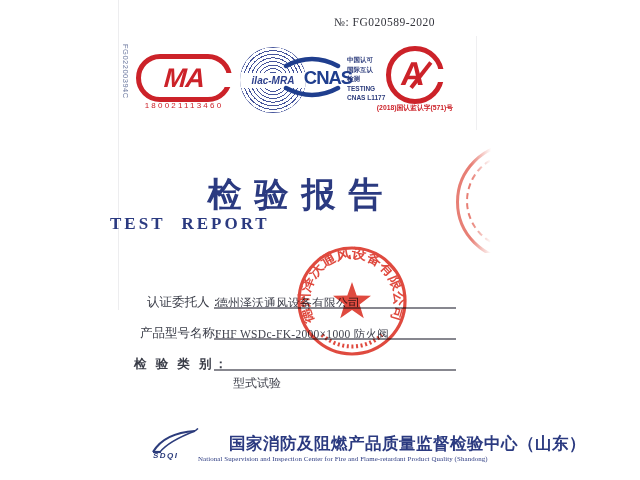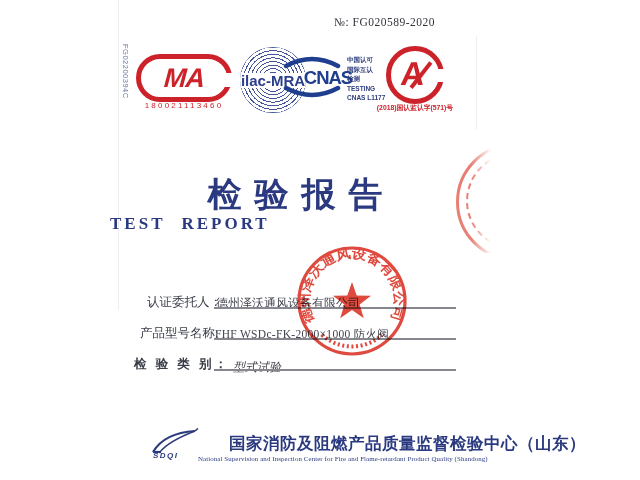--- a/index.html
+++ b/index.html
@@ -22,22 +22,22 @@
   .cma-gap{right:-6px;top:14px;width:9px;height:14px;background:#fff;}
   .cma-letters{font-family:"Liberation Sans",sans-serif;font-weight:bold;font-style:italic;
                font-size:27px;color:#cc2229;letter-spacing:-1px;transform:skewX(-4deg);}
   .cma-number{left:136px;top:101px;width:96px;text-align:center;font-size:8px;color:#cc2229;
               font-family:"Liberation Sans",sans-serif;font-weight:normal;letter-spacing:2.2px;}
 
   .ilac{left:240px;top:47px;width:66px;height:66px;border-radius:50%;overflow:hidden;
         background:repeating-radial-gradient(circle at 50% 50%, #45549b 0 1px, #ffffff 1px 3.6px);}
   .ilac-band{left:0;top:26px;width:66px;height:15px;background:#fff;display:flex;
              align-items:center;justify-content:center;}
-  .ilac-text{font-family:"Liberation Sans",sans-serif;font-weight:bold;font-size:15px;
-             color:#2c3f8c;letter-spacing:0;}
+  .ilac-text{font-family:"Liberation Sans",sans-serif;font-weight:bold;font-size:10px;
+             color:#2c3f8c;letter-spacing:0;font-style:italic;}
 
   .cnas{left:281px;top:53px;width:62px;height:48px;}
   .cnas-word{position:absolute;left:16px;top:14px;width:62px;text-align:center;
              font-family:"Liberation Sans",sans-serif;font-weight:bold;font-size:18.5px;
              color:#1f3e8e;letter-spacing:-1px;}
   .cnas-lines{left:347px;top:55px;font-family:"Liberation Sans",sans-serif;font-size:6.5px;
               line-height:9.5px;color:#2c3c7c;font-weight:bold;}
   .cal{left:386px;top:46px;width:48px;height:48px;border:5px solid #cc2229;border-radius:50%;}
   .cal-gap{right:-6px;top:18px;width:9px;height:13px;background:#fff;}
   .cal-a{position:absolute;left:10px;top:4px;font-family:"Liberation Sans",sans-serif;
@@ -67,21 +67,21 @@
   .f-label{font-size:12.5px;color:#3a3d48;}
   .f-value{font-size:12px;color:#41434e;}
   .uline{height:2px;background:#87878f;}
   .lbl1{left:147px;top:294px;}
   .val1{left:216px;top:295px;}
   .ul1{left:214px;top:307px;width:242px;}
   .lbl2{left:140px;top:325px;}
   .val2{left:215px;top:327px;font-size:11.5px;letter-spacing:.3px;}
   .ul2{left:214px;top:338px;width:242px;}
   .lbl3{left:134px;top:356px;letter-spacing:3px;font-weight:bold;}
-  .val3{left:233px;top:359px;font-style:italic;}
+  .val3{left:233px;top:375px;}
   .ul3{left:214px;top:369px;width:242px;}
 
   
   .seal{left:292px;top:241px;mix-blend-mode:multiply;opacity:.92;}
 
   
   .sdqi{left:150px;top:428px;width:50px;height:26px;}
   .sdqi-text{left:153px;top:451px;font-family:"Liberation Sans",sans-serif;font-weight:bold;
              font-style:italic;font-size:8px;color:#2c3c7c;letter-spacing:1.5px;}
   .foot-zh{left:198px;top:433px;font-family:"Liberation Sans","DejaVu Sans",sans-serif;

